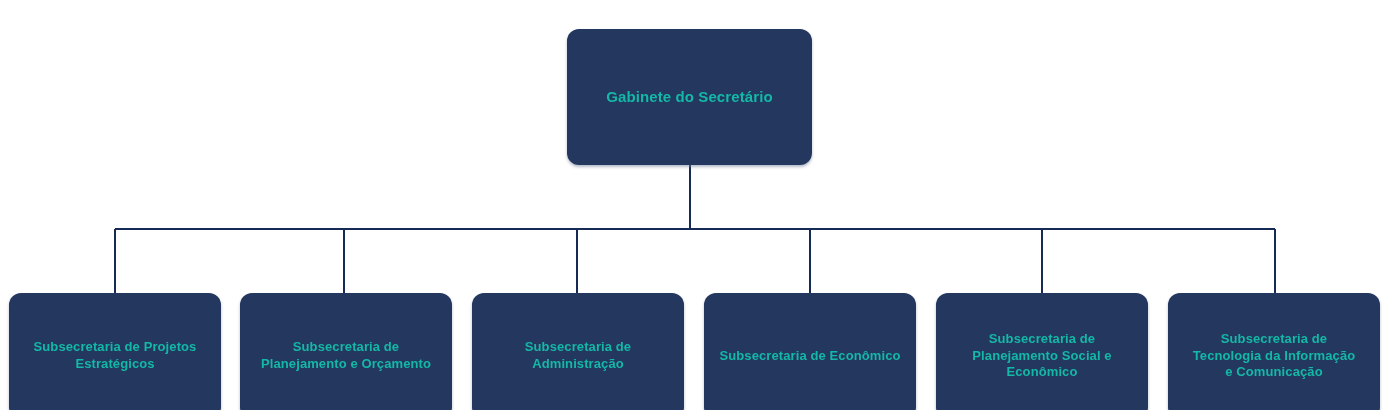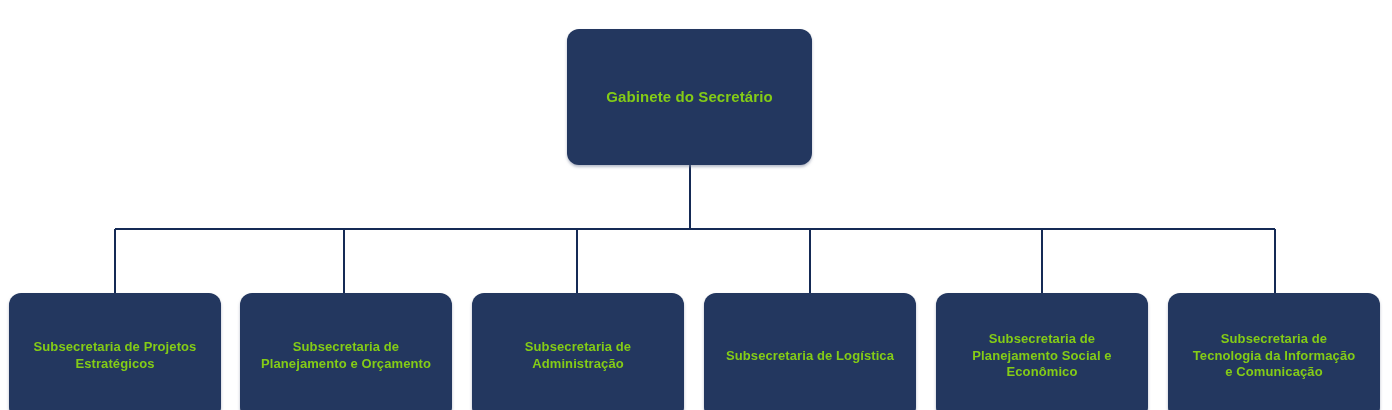--- a/index.html
+++ b/index.html
@@ -35,21 +35,21 @@
     border-radius: 12px;
     background: #23375f;
     box-shadow: 0 2px 3px rgba(120, 130, 155, 0.55);
     display: flex;
     align-items: center;
     justify-content: center;
     text-align: center;
   }
 
   .node-label {
-    color: #84cc16;
+    color: #14b8a6;
     font-weight: bold;
     line-height: 1.28;
     letter-spacing: 0.1px;
     white-space: pre-line;
     padding: 0 8px;
   }
 
   .node-root {
     left: 567px;
     top: 29px;
@@ -112,21 +112,21 @@
     <span class="node-label">Subsecretaria de
 Planejamento e Orçamento</span>
   </div>
 
   <div class="node node-child c2">
     <span class="node-label">Subsecretaria de
 Administração</span>
   </div>
 
   <div class="node node-child c3">
-    <span class="node-label">Subsecretaria de Logística</span>
+    <span class="node-label">Subsecretaria de Econômico</span>
   </div>
 
   <div class="node node-child c4">
     <span class="node-label">Subsecretaria de
 Planejamento Social e
 Econômico</span>
   </div>
 
   <div class="node node-child c5">
     <span class="node-label">Subsecretaria de

